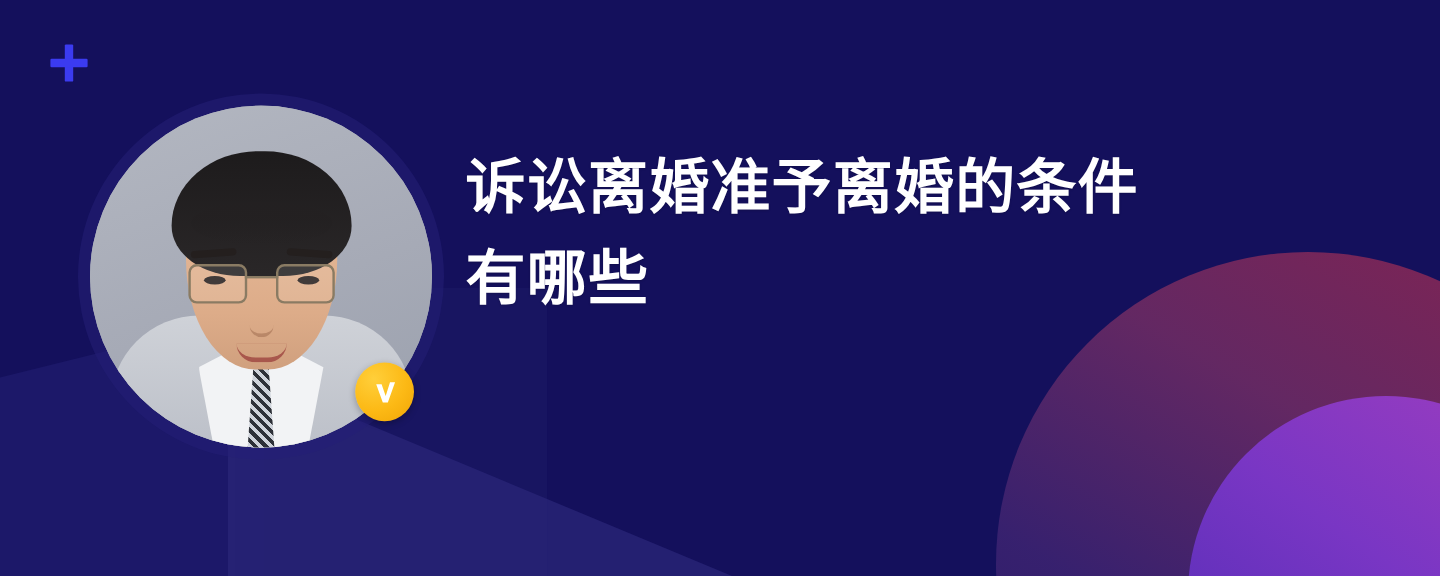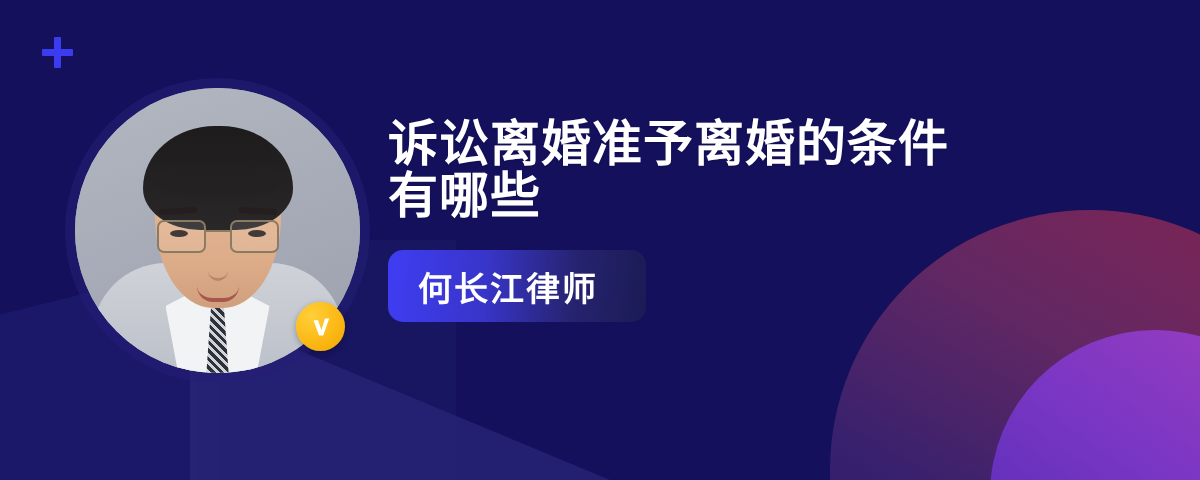--- a/index.html
+++ b/index.html
@@ -304,21 +304,21 @@
     position: absolute;
     left: 388px;
     top: 118px;
     width: 700px;
   }
 
   .headline {
     margin: 0;
     color: #ffffff;
     font-size: 50px;
-    line-height: 52px;
+    line-height: 76px;
     font-weight: 700;
     letter-spacing: 1px;
     white-space: pre-line;
     text-shadow: 0 1px 2px rgba(0,0,0,0.18);
   }
 
   .name-pill {
     display: inline-flex;
     align-items: center;
     margin-top: 28px;
@@ -373,16 +373,15 @@
     <div class="verified-badge">
       <svg width="30" height="30" viewBox="0 0 30 30" aria-hidden="true">
         <path d="M7.5 8.2 L12.0 8.2 L15.4 18.0 L19.0 6.6 L23.2 6.6 L17.2 23.4 L13.0 23.4 Z" fill="#ffffff"></path>
       </svg>
     </div>
   </div>
 
   <div class="content">
     <h1 class="headline">诉讼离婚准予离婚的条件
 有哪些</h1>
-    <div class="name-pill">何长江律师</div>
   </div>
 
 </div>
 
 </body></html>

